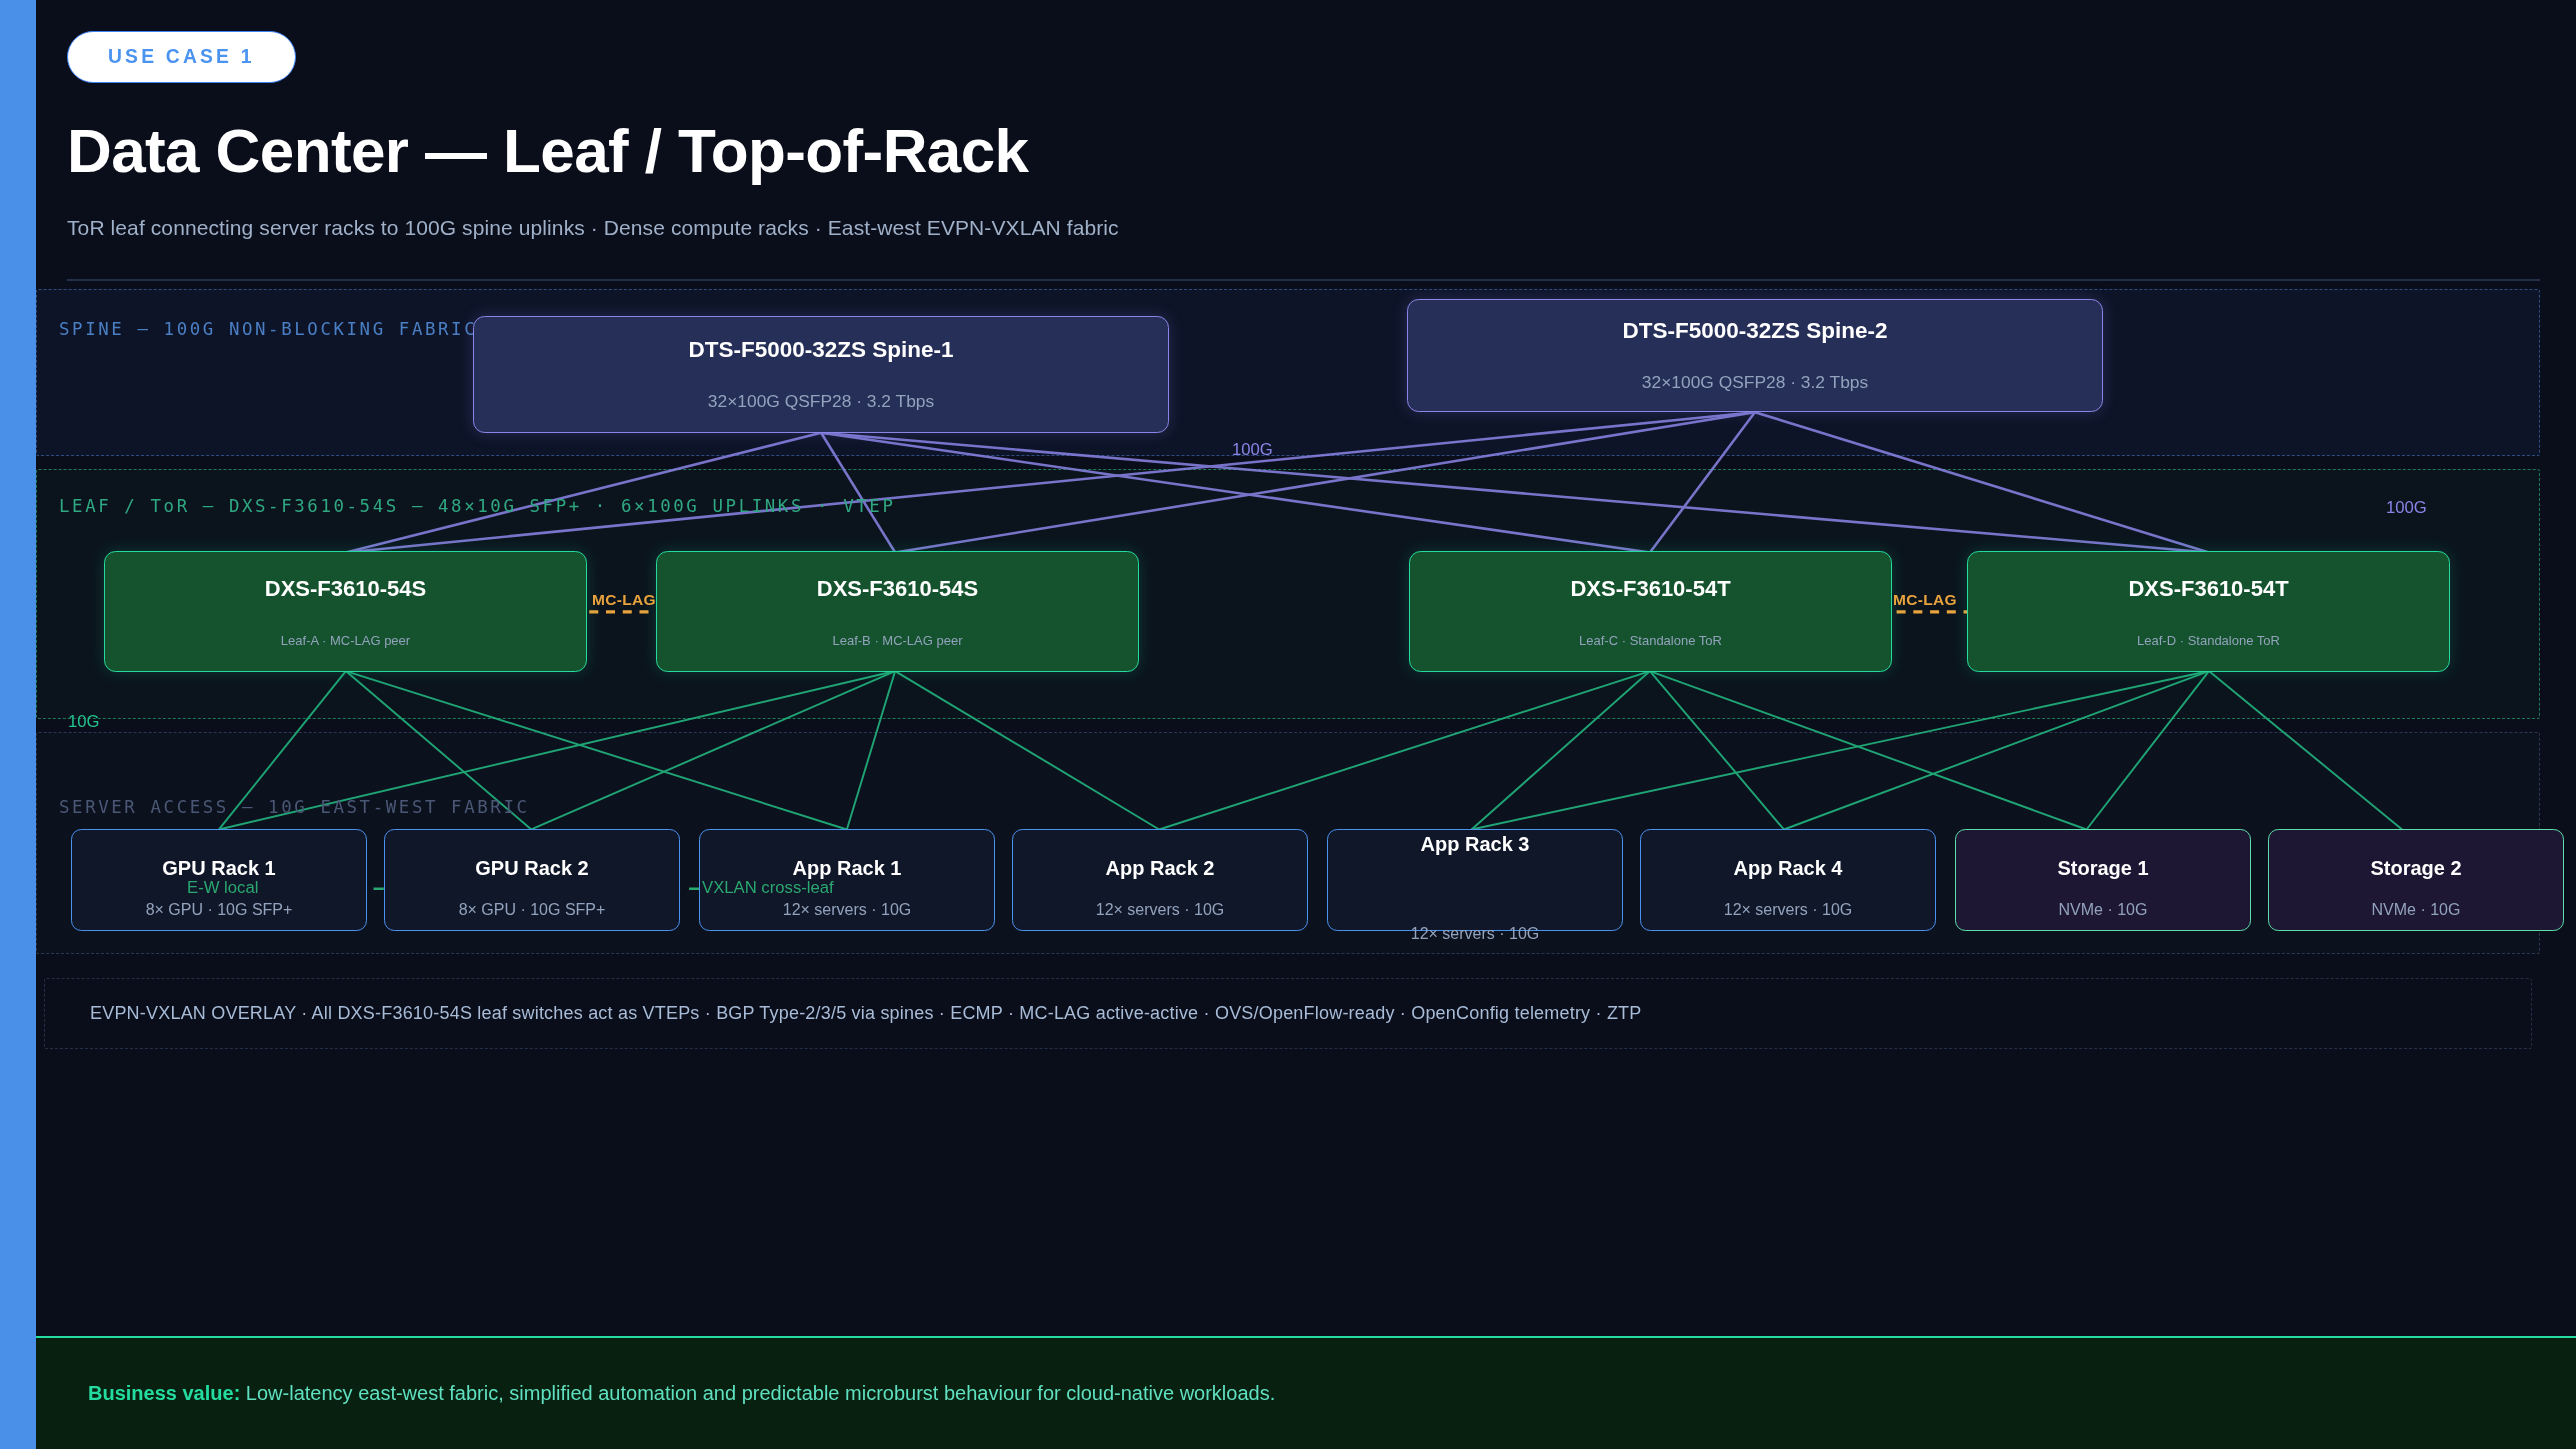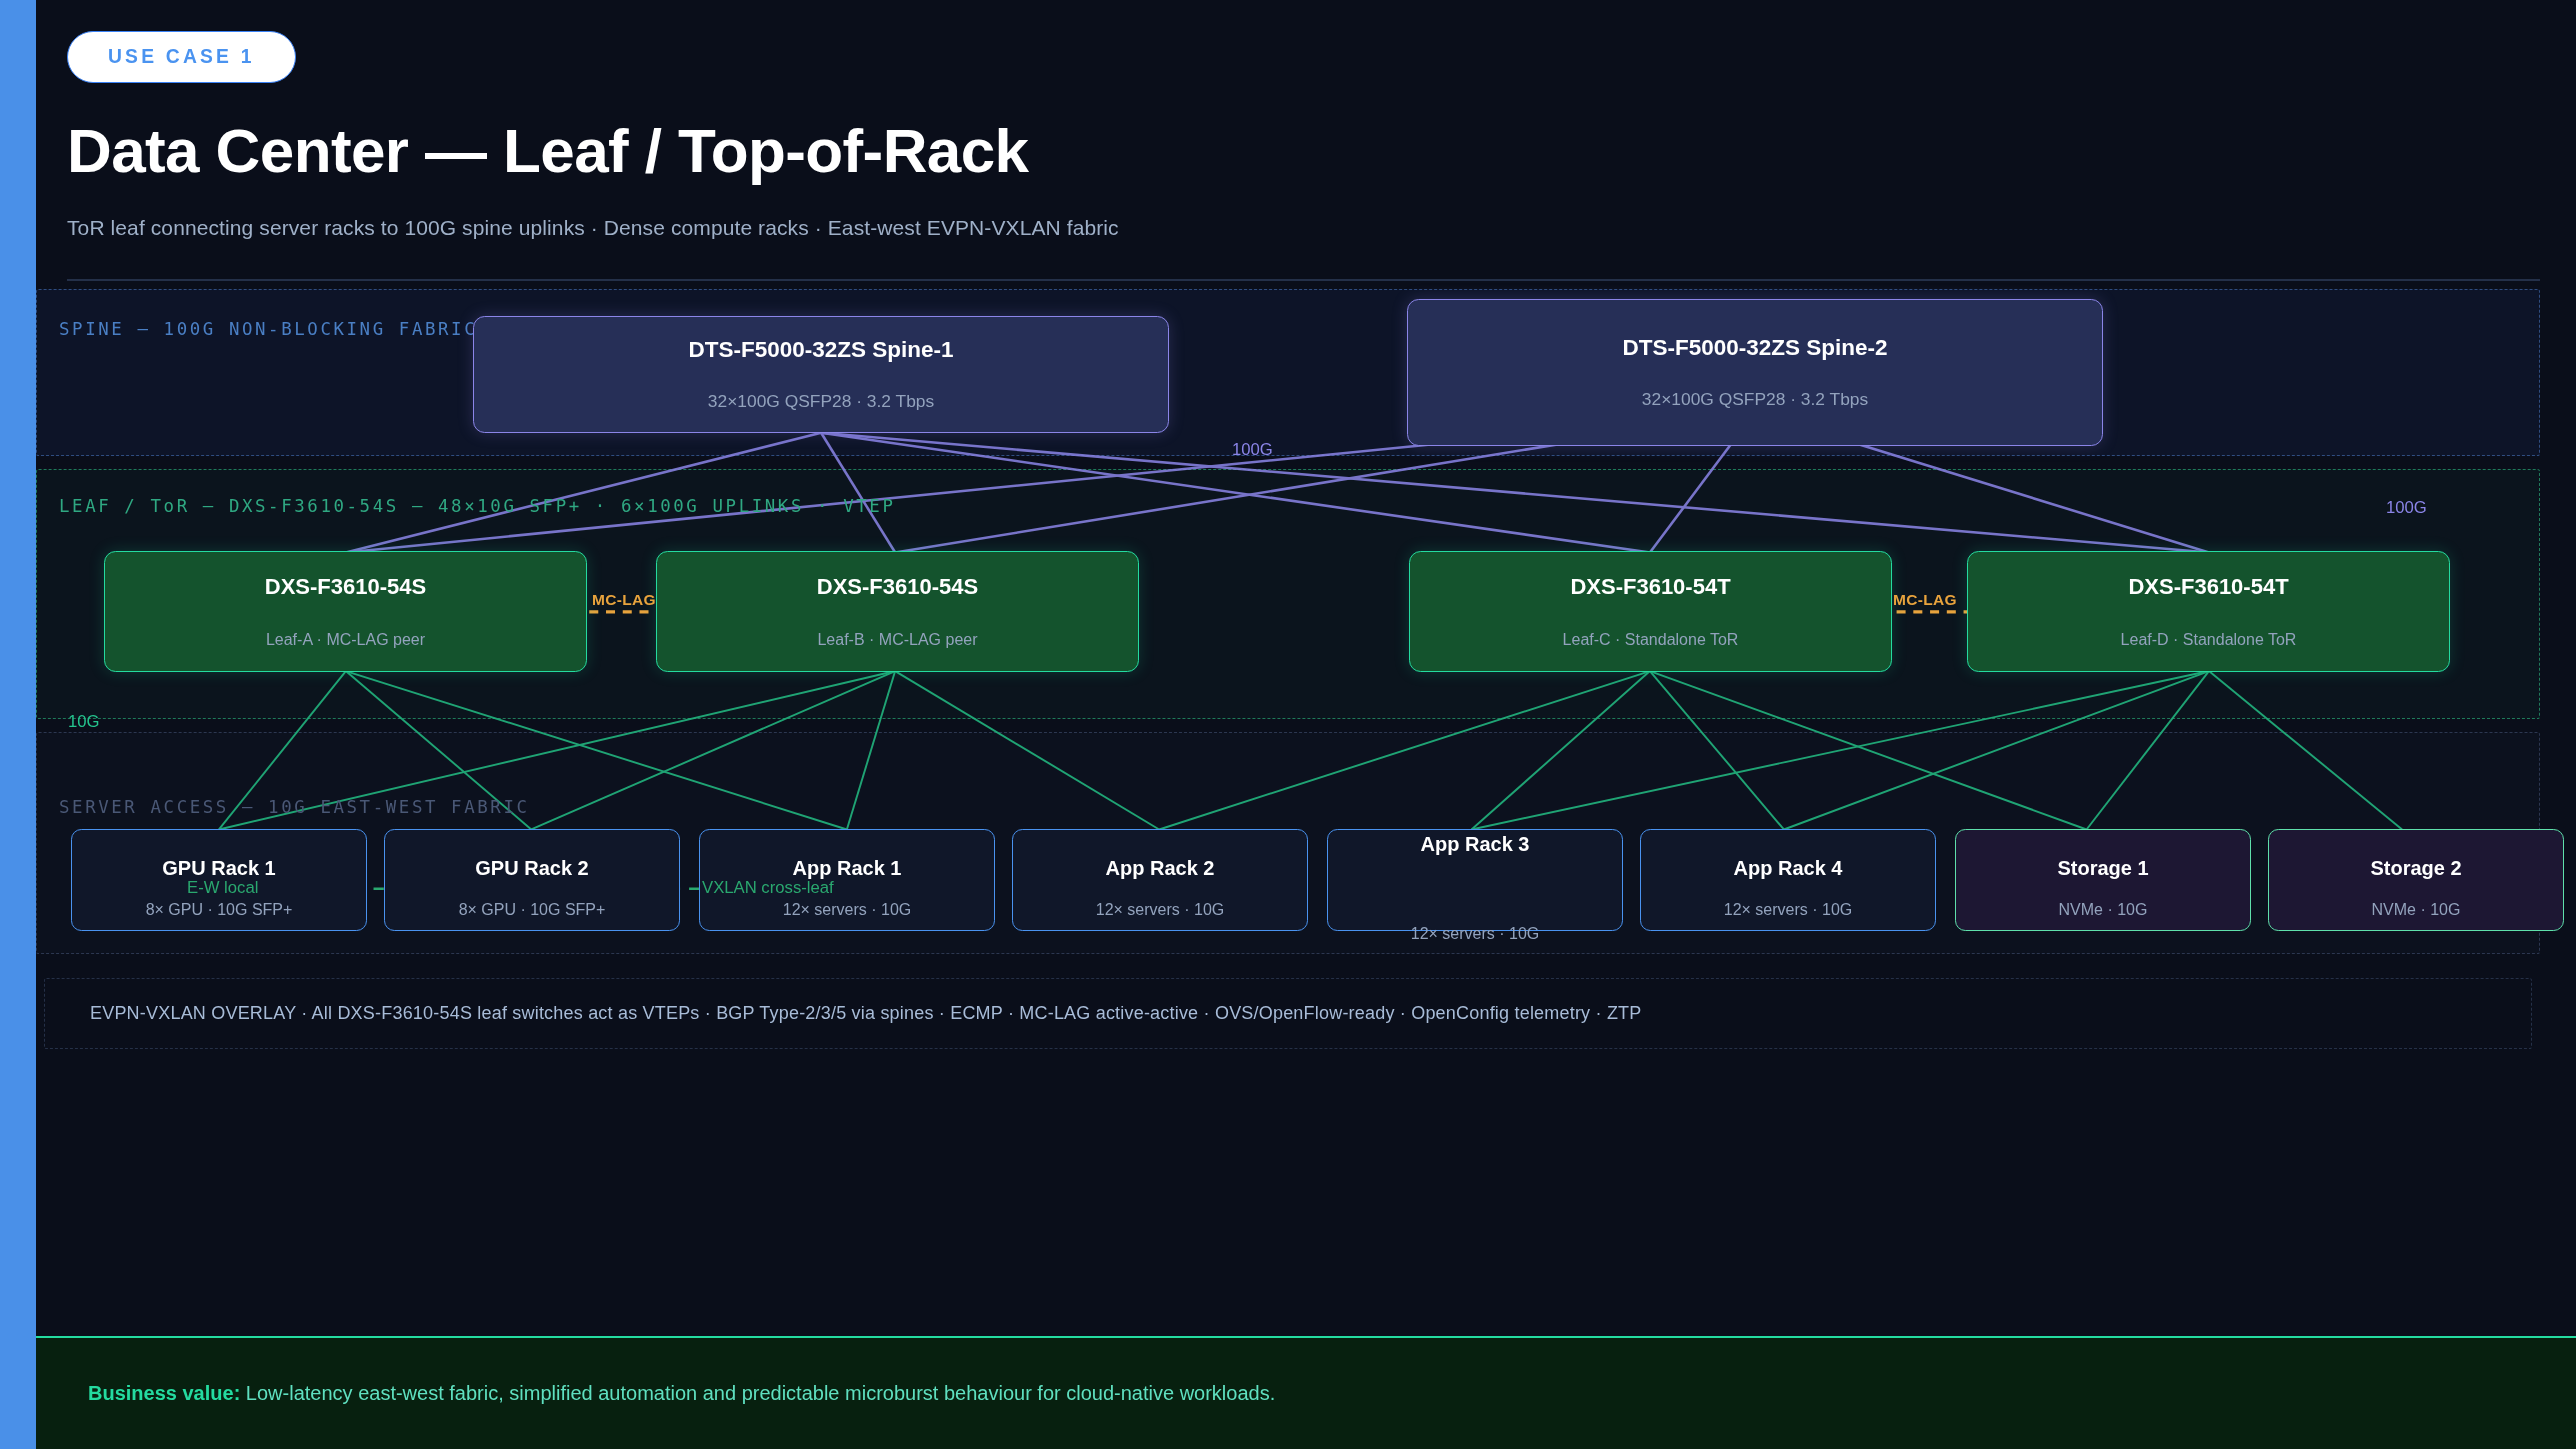--- a/index.html
+++ b/index.html
@@ -101,21 +101,21 @@
   }
   .node-spine .n-title { font-size:22.5px; }
   .node-spine .n-sub   { font-size:17.4px; margin-top:28px; }
 
   .node-leaf {
     background:#14532d;
     border:1.9px solid #24dba0;
     box-shadow:0 0 15.5px rgba(36,219,160,0.18);
   }
   .node-leaf .n-title { font-size:22px; }
-  .node-leaf .n-sub   { font-size:16px; margin-top:31px; }
+  .node-leaf .n-sub   { font-size:13px; margin-top:31px; }
 
   .node-rack {
     background:#101729;
     border:1.9px solid #4a93f0;
     border-radius:10.3px;
   }
   .node-rack .n-title { font-size:20px;margin-top:16px; }
   .node-rack .n-sub   { font-size:16px; margin-top:20.6px; }
 
   .node-storage {
@@ -234,21 +234,21 @@
 
   <div class="band-label" id="label-spine">SPINE — 100G NON-BLOCKING FABRIC</div>
   <div class="band-label" id="label-leaf">LEAF / ToR — DXS-F3610-54S — 48×10G SFP+ · 6×100G UPLINKS · VTEP</div>
   <div class="band-label" id="label-access">SERVER ACCESS — 10G EAST-WEST FABRIC</div>
 
   <div class="node node-spine" style="left:473px;  top:316px; width:696px; height:117px;">
     <div class="n-title">DTS-F5000-32ZS  Spine-1</div>
     <div class="n-sub">32×100G QSFP28 · 3.2 Tbps</div>
   </div>
 
-  <div class="node node-spine" style="left:1407px; top:299px; width:696px; height:147px;">
+  <div class="node node-spine" style="left:1407px; top:299px; width:696px; height:113px;">
     <div class="n-title">DTS-F5000-32ZS  Spine-2</div>
     <div class="n-sub">32×100G QSFP28 · 3.2 Tbps</div>
   </div>
 
   <div class="node node-leaf" style="left:104px;  top:551px; width:483px; height:121px;">
     <div class="n-title">DXS-F3610-54S</div>
     <div class="n-sub">Leaf-A · MC-LAG peer</div>
   </div>
 
   <div class="node node-leaf" style="left:656px; top:551px; width:483px; height:121px;">

